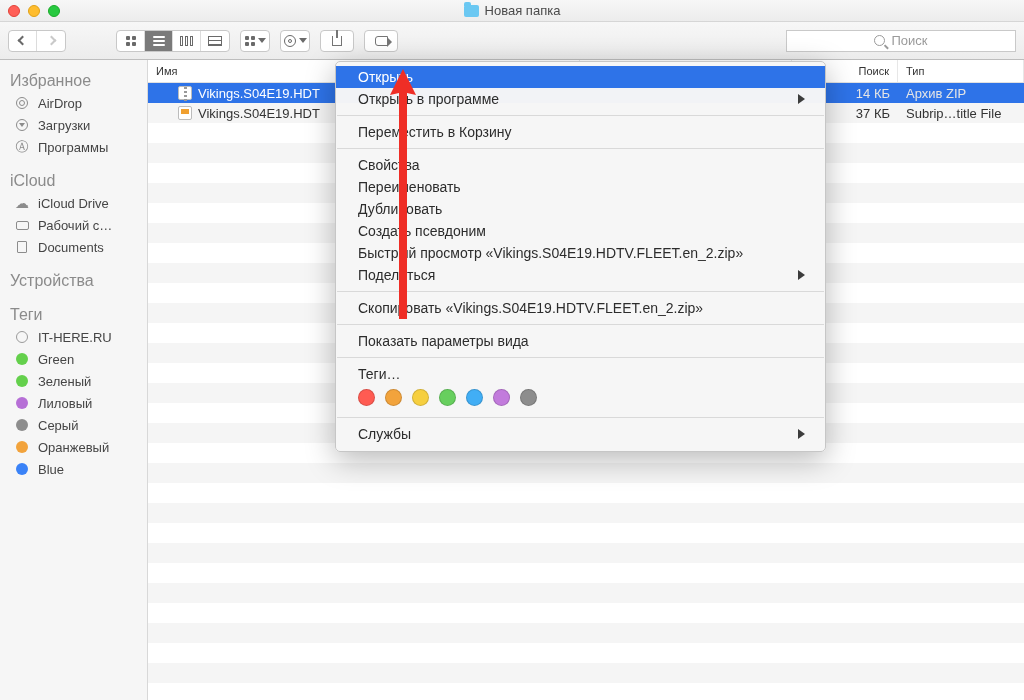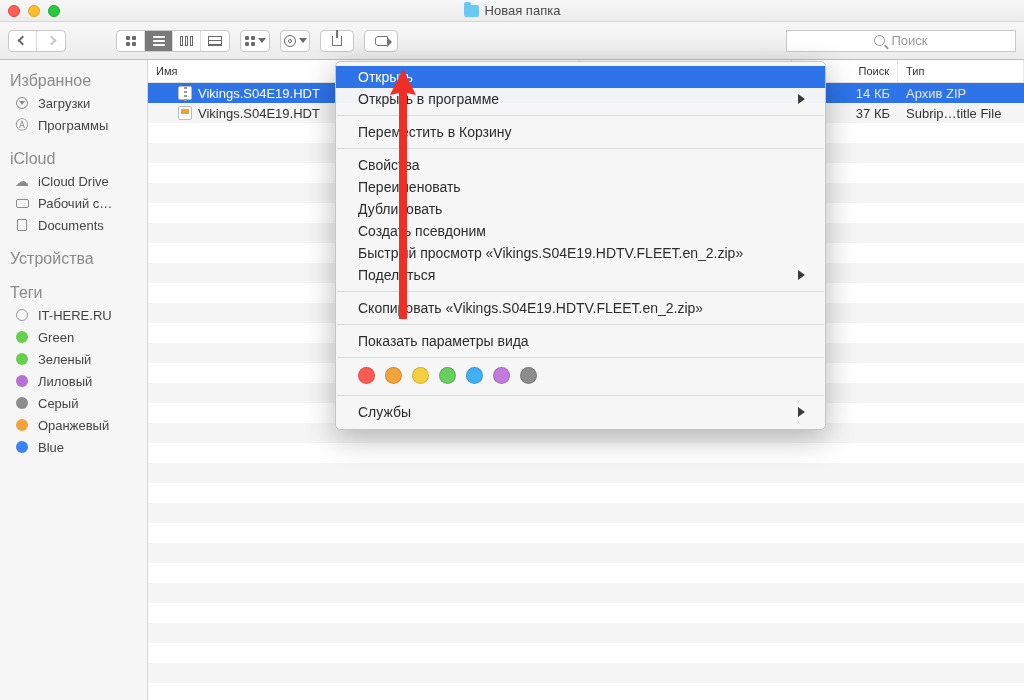--- a/index.html
+++ b/index.html
@@ -182,20 +182,28 @@
   </div>
 </div>
 
 <div class="body">
 
   <div class="sidebar">
     <div class="side-head">Избранное</div>
 
     <div class="side-item">
       <span class="ico">
+          <span style="width:12px;height:12px;border:1.5px solid #8c8c8c;border-radius:50%;position:relative;display:block">
+            <span style="position:absolute;inset:2px;border:1.5px solid #8c8c8c;border-radius:50%"></span>
+          </span>
+        </span>
+      <span>AirDrop</span>
+    </div>
+    <div class="side-item">
+      <span class="ico">
           <span style="width:12px;height:12px;border:1.5px solid #8c8c8c;border-radius:50%;display:flex;align-items:center;justify-content:center">
             <span style="width:0;height:0;border-left:3px solid transparent;border-right:3px solid transparent;border-top:4px solid #8c8c8c"></span>
           </span>
         </span>
       <span>Загрузки</span>
     </div>
     <div class="side-item">
       <span class="ico">
           <span style="font-size:13px;color:#8c8c8c">Ⓐ</span>
         </span>
@@ -343,20 +351,23 @@
         </div>
         <div class="sep"></div>
         <div class="mi">
           <span>Скопировать «Vikings.S04E19.HDTV.FLEET.en_2.zip»</span>
         </div>
         <div class="sep"></div>
         <div class="mi">
           <span>Показать параметры вида</span>
         </div>
         <div class="sep"></div>
+        <div class="mi">
+          <span>Теги…</span>
+        </div>
         <div class="tagrow">
           <span class="tagc" style="background: rgb(255, 91, 82);"></span>
           <span class="tagc" style="background: rgb(242, 163, 60);"></span>
           <span class="tagc" style="background: rgb(246, 207, 63);"></span>
           <span class="tagc" style="background: rgb(103, 207, 94);"></span>
           <span class="tagc" style="background: rgb(65, 174, 245);"></span>
           <span class="tagc" style="background: rgb(194, 123, 220);"></span>
           <span class="tagc" style="background: rgb(141, 141, 141);"></span>
         </div>
         <div class="sep"></div>

